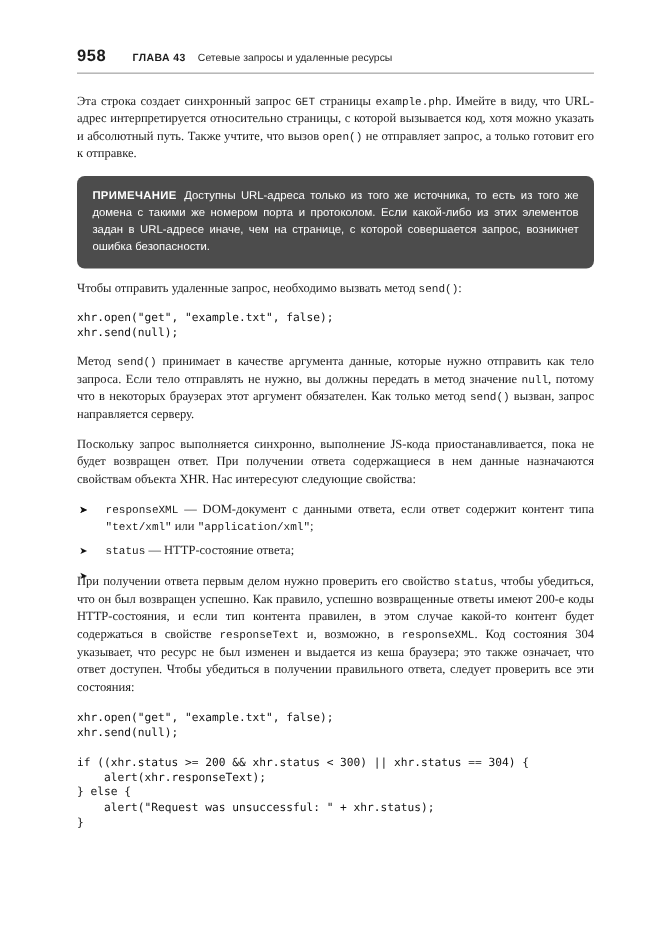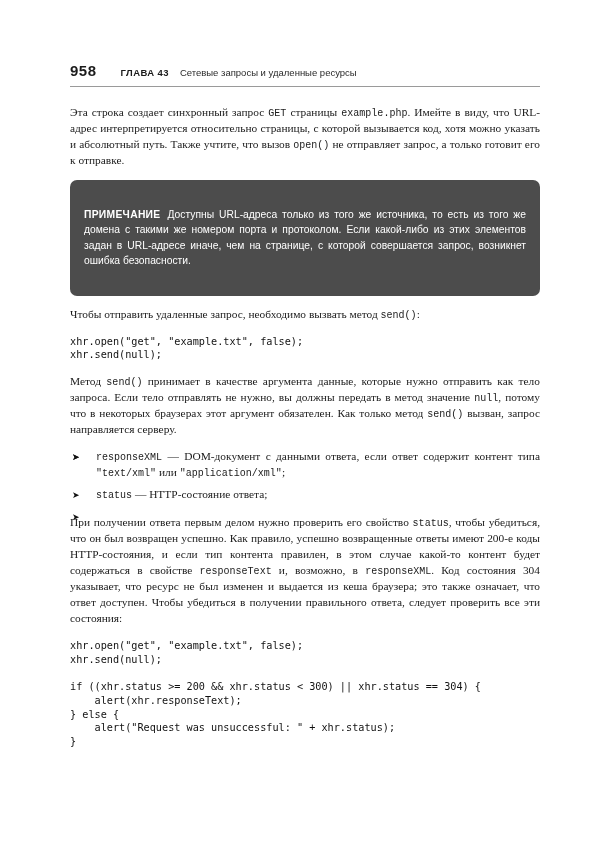--- a/index.html
+++ b/index.html
@@ -17,42 +17,42 @@
   }
   
   .runhead {
     display: flex;
     align-items: baseline;
     font-family: "Liberation Sans", sans-serif;
     border-bottom: 1px solid #9a9a9a;
     padding-bottom: 7px;
     margin-bottom: 18px;
   }
-  .pnum  { font-size: 15px; font-weight: bold; letter-spacing: .5px; margin-right: 24px; margin-top: 20px; }
+  .pnum  { font-size: 15px; font-weight: bold; letter-spacing: .5px; margin-right: 24px; }
   .chlab { font-size: 9.5px; font-weight: bold; letter-spacing: .4px; margin-right: 11px; }
   .chttl { font-size: 9.5px; color: #2a2a2a; }
 
   
   .par {
     font-size: 11.4px;
     line-height: 1.4;
     text-align: justify;
     margin: 11px 0;
   }
   .c {
     font-family: Liberation Mono, monospace;
     font-size: 0.88em;
   }
 
   
   .note {
     background: #4c4c4c;
     color: #ffffff;
     border-radius: 7px;
-    padding: 27px 14px;
+    padding: 11px 14px;
     margin: 4px 0;
     font-family: "Liberation Sans", sans-serif;
     font-size: 10.3px;
     line-height: 1.5;
     text-align: justify;
   }
   .note-label { font-weight: bold; letter-spacing: .3px; margin-right: 7px; }
 
   
   pre.code {
@@ -99,20 +99,21 @@
     <span class="note-label">ПРИМЕЧАНИЕ</span><span><span>Доступны URL-адреса только из того же источника, то есть из того же домена с такими же номером порта и протоколом. Если какой-либо из этих элементов задан в URL-адресе иначе, чем на странице, с которой совершается запрос, возникнет ошибка безопасности.</span></span>
   </div>
 
   <p class="par"><span>Чтобы отправить удаленные запрос, необходимо вызвать метод </span><span class="c">send()</span><span>:</span></p>
 
   <pre class="code">xhr.open("get", "example.txt", false);
 xhr.send(null);</pre>
 
   <p class="par"><span>Метод </span><span class="c">send()</span><span> принимает в качестве аргумента данные, которые нужно отправить как тело запроса. Если тело отправлять не нужно, вы должны передать в метод значение </span><span class="c">null</span><span>, потому что в некоторых браузерах этот аргумент обязателен. Как только метод </span><span class="c">send()</span><span> вызван, запрос направляется серверу.</span></p>
 
+  <p class="par"><span>Поскольку запрос выполняется синхронно, выполнение JS-кода приостанавливается, пока не будет возвращен ответ. При получении ответа содержащиеся в нем данные назначаются свойствам объекта XHR. Нас интересуют следующие свойства:</span></p>
 
   <ul class="bullets">
     <li>
       <span class="arrow">➤</span>
     </li>
     <li>
       <span class="arrow">➤</span>
       <span><span class="c">responseXML</span><span> — DOM-документ с данными ответа, если ответ содержит контент типа </span><span class="c">"text/xml"</span><span> или </span><span class="c">"application/xml"</span><span>;</span></span>
     </li>
     <li>

